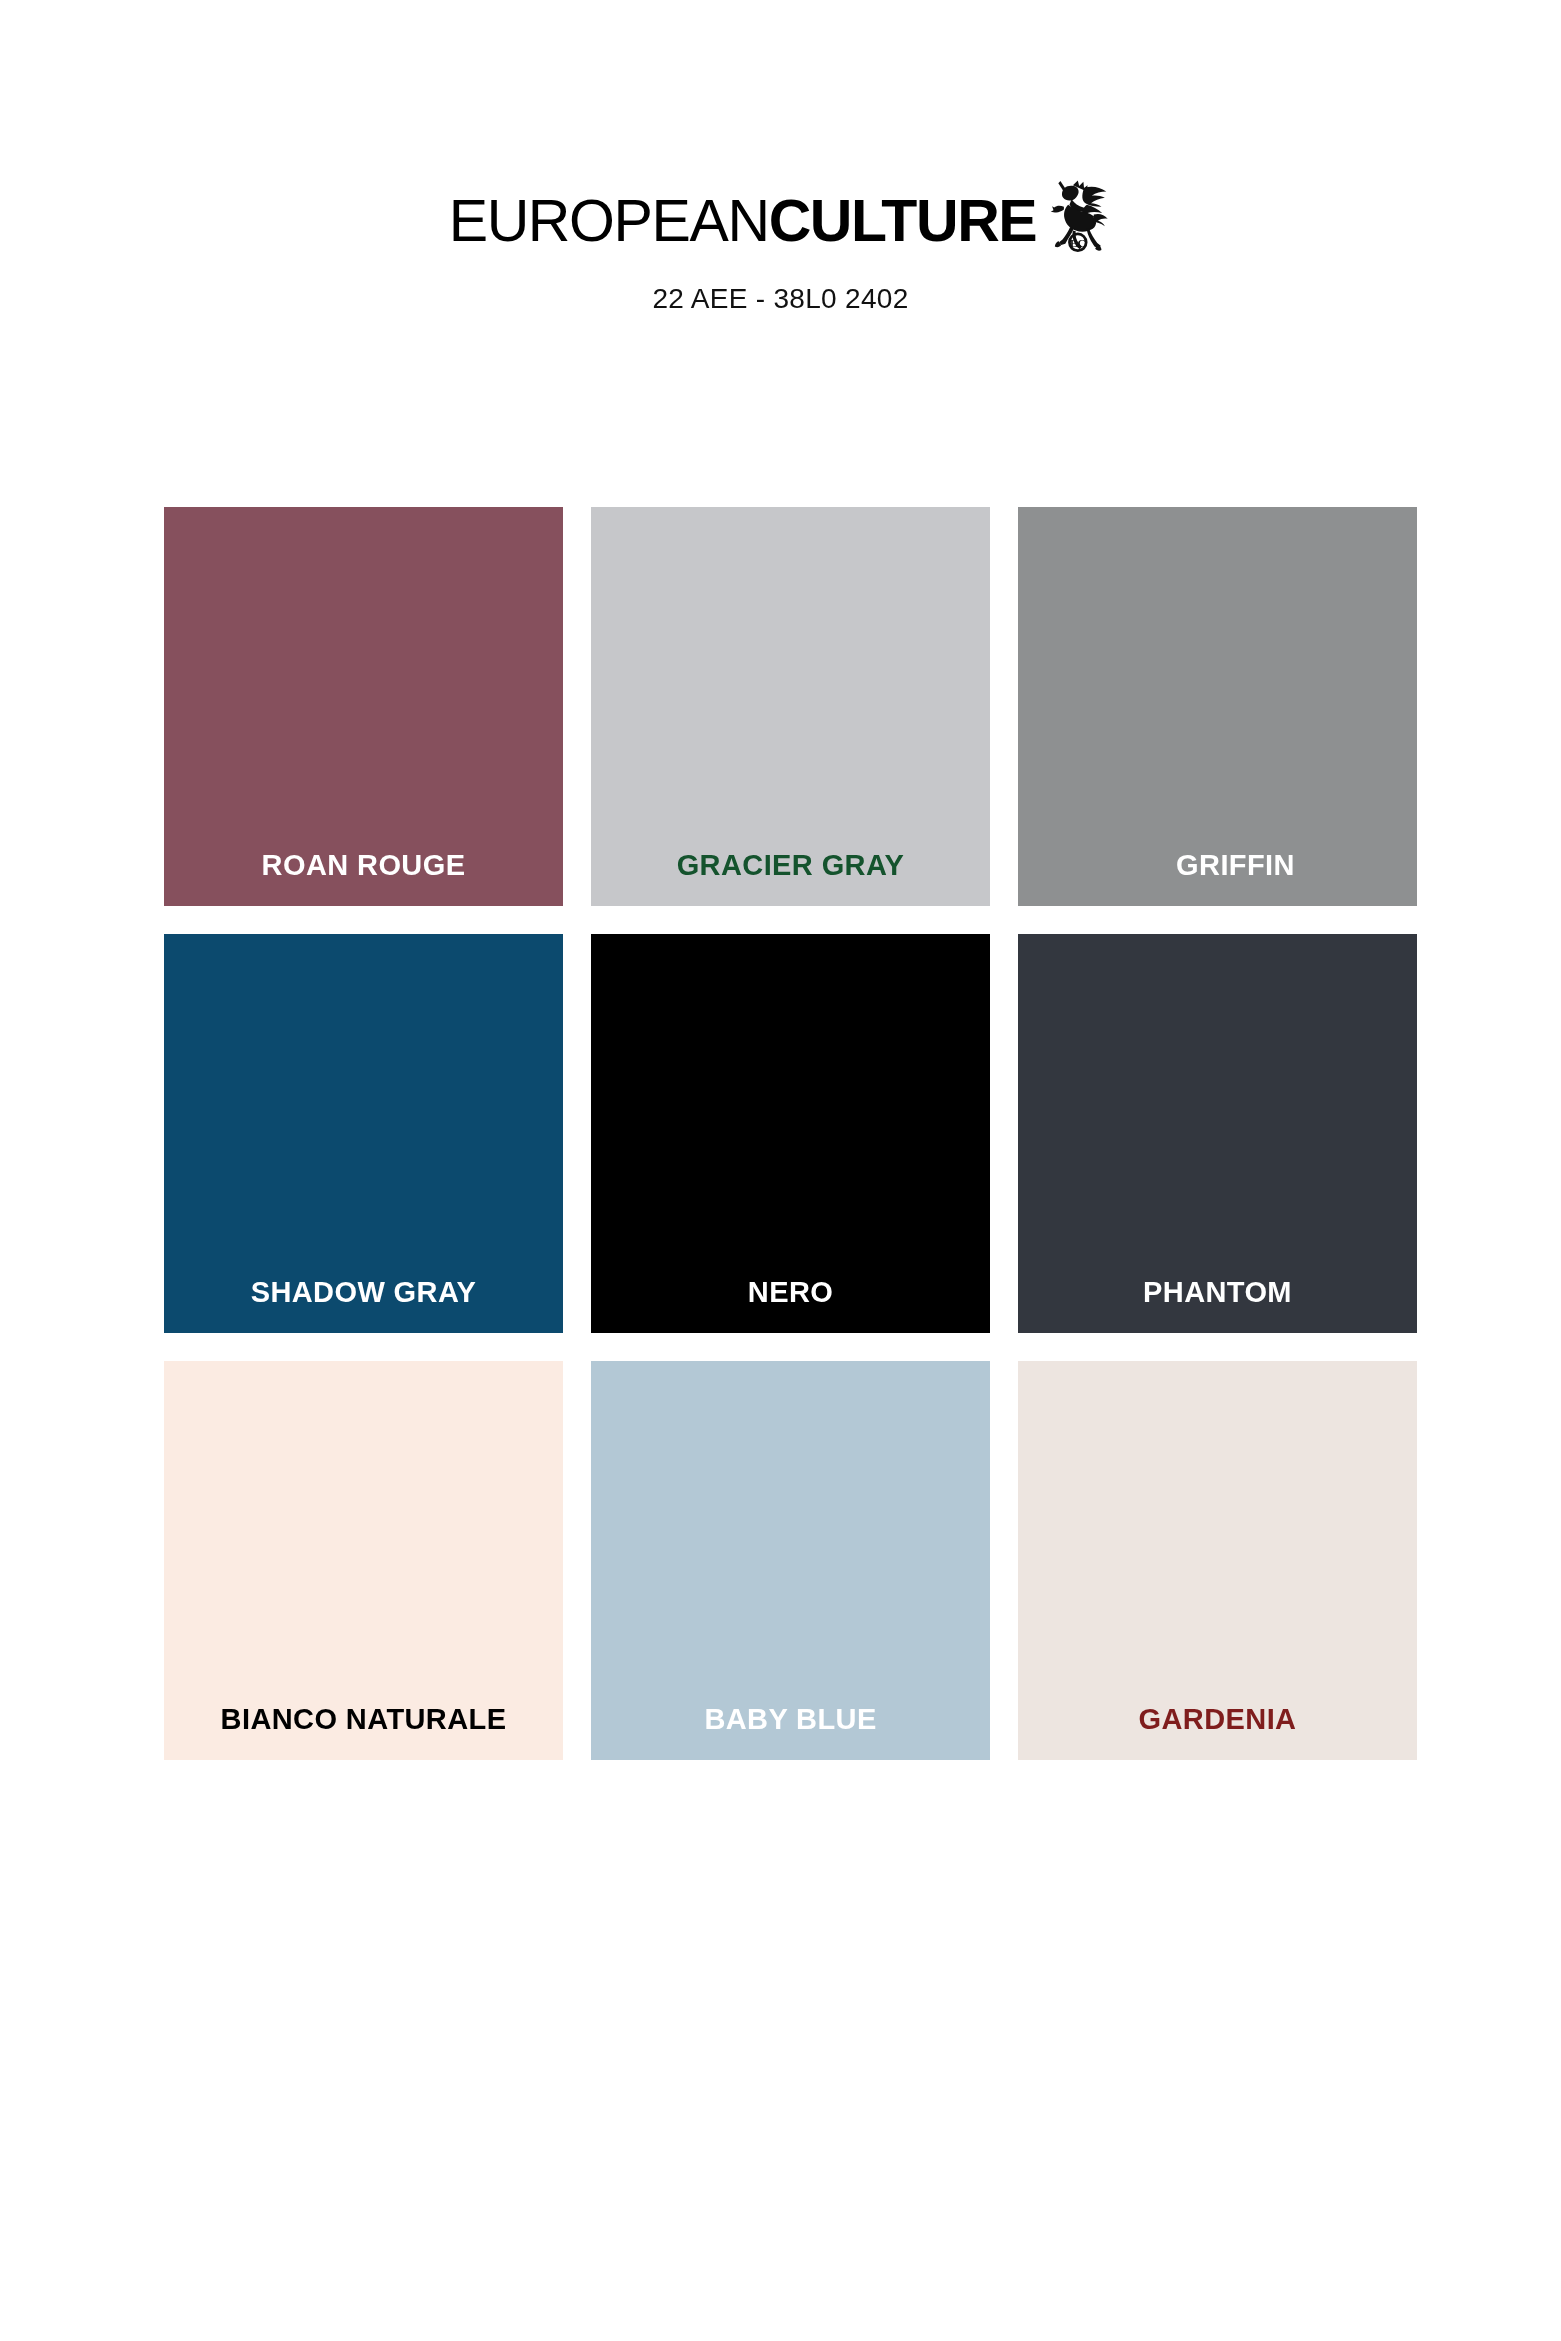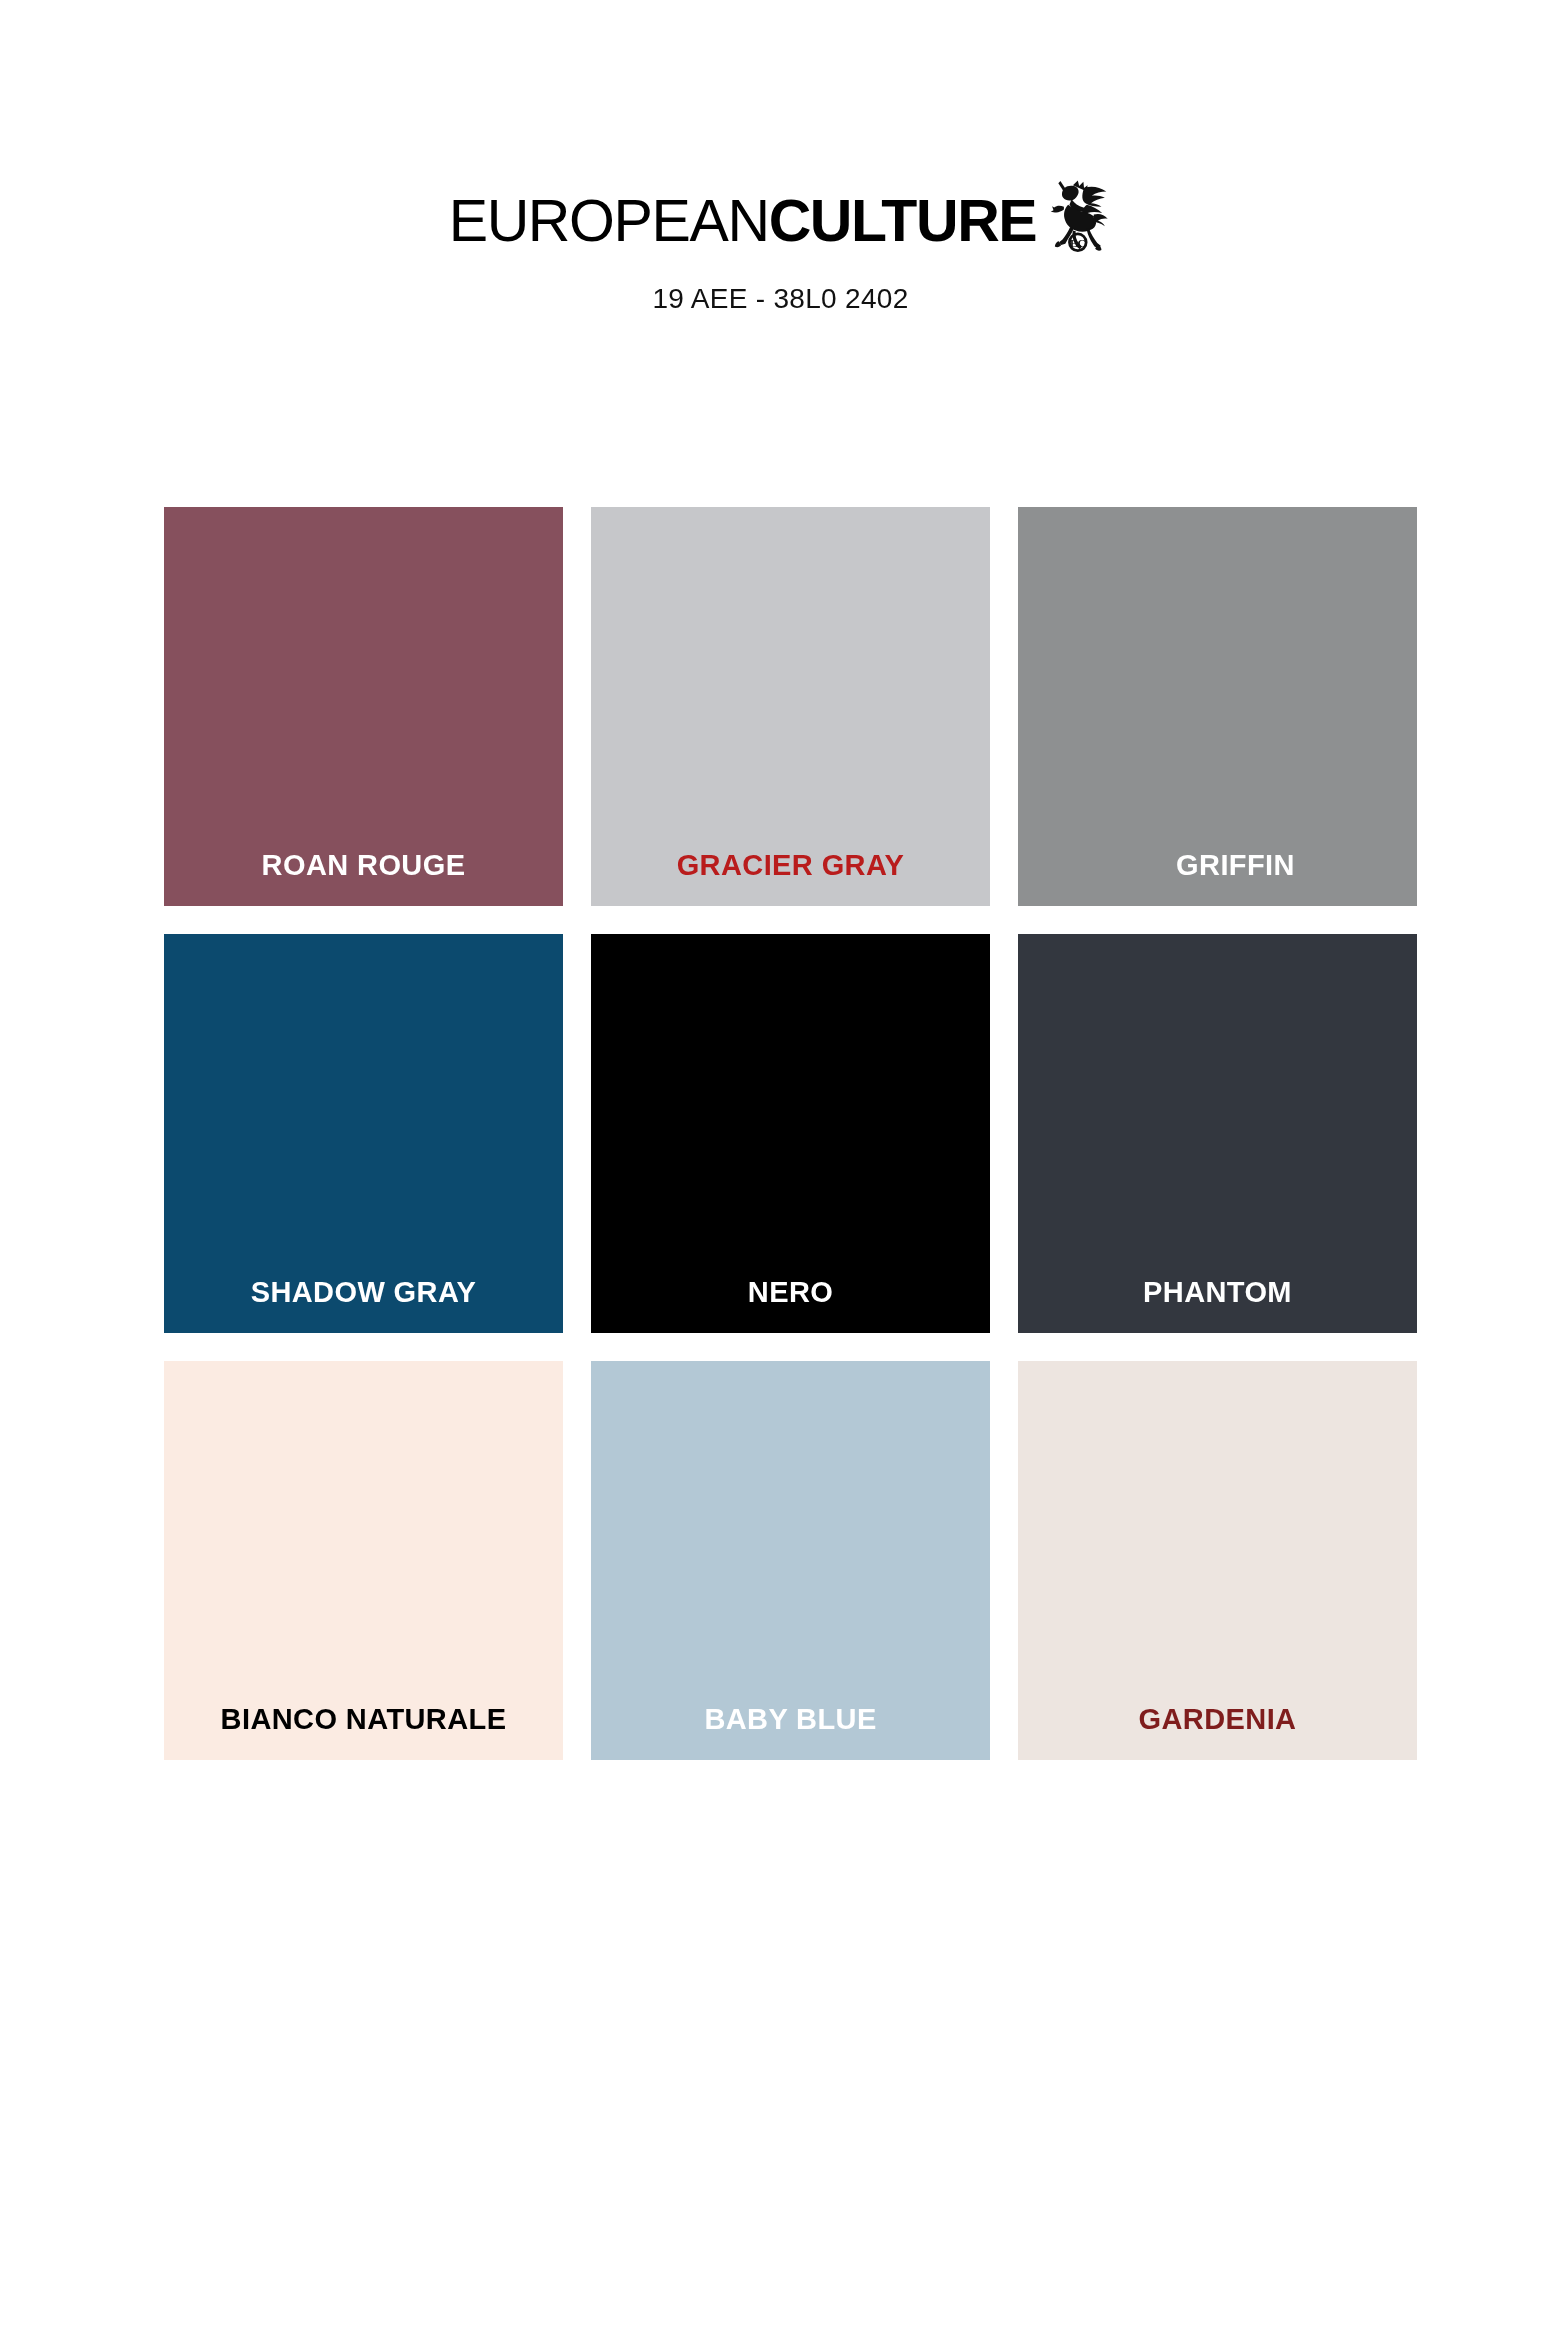--- a/index.html
+++ b/index.html
@@ -166,31 +166,31 @@
           </g>
 
           <g>
             <circle cx="47" cy="104" r="12" fill="none" stroke="#111111" stroke-width="4"></circle>
             <text x="47" y="111" font-family="Liberation Serif, serif" font-size="16" font-weight="700" fill="#111111" text-anchor="middle">EC</text>
           </g>
         </svg>
       </span>
     </div>
 
-    <div class="subtitle">19 AEE - 38L0 2402</div>
+    <div class="subtitle">22 AEE - 38L0 2402</div>
   </div>
 
   <div class="palette-grid">
 
     <div class="swatch" style="background-color: rgb(134, 80, 93);">
       <span class="swatch-label" style="color: rgb(255, 255, 255);">ROAN ROUGE</span>
     </div>
 
     <div class="swatch" style="background-color: rgb(198, 199, 202);">
-      <span class="swatch-label" style="color: #b91c1c;">GRACIER GRAY</span>
+      <span class="swatch-label" style="color: #14532d;">GRACIER GRAY</span>
     </div>
 
     <div class="swatch" style="background-color: rgb(142, 144, 145); padding-left: 36px;">
       <span class="swatch-label" style="color: rgb(255, 255, 255);">GRIFFIN</span>
     </div>
 
     <div class="swatch" style="background-color: #0c4a6e;">
       <span class="swatch-label" style="color: rgb(255, 255, 255);">SHADOW GRAY</span>
     </div>
 

